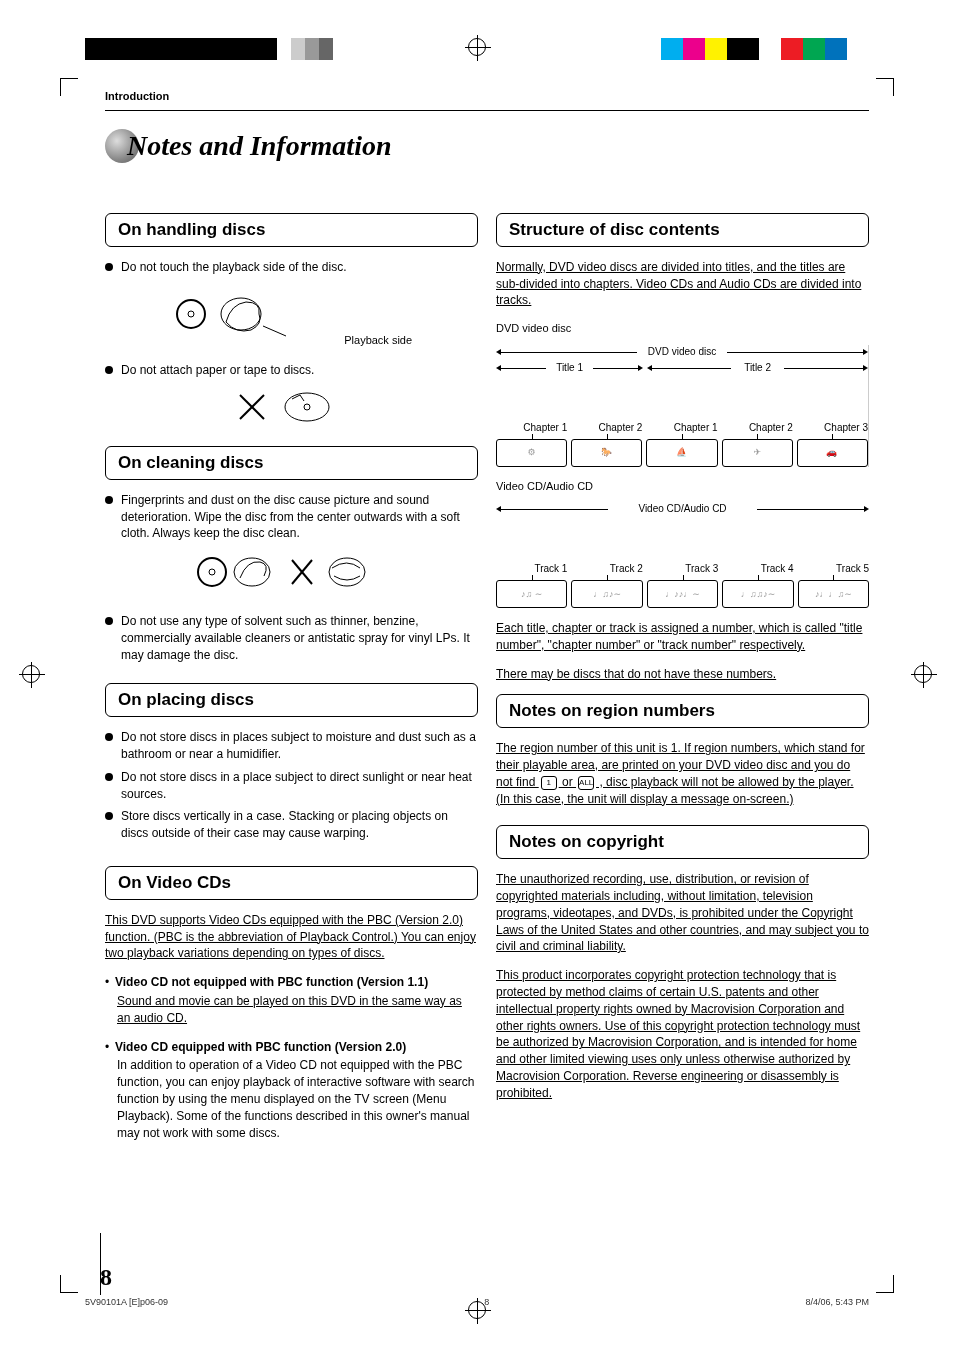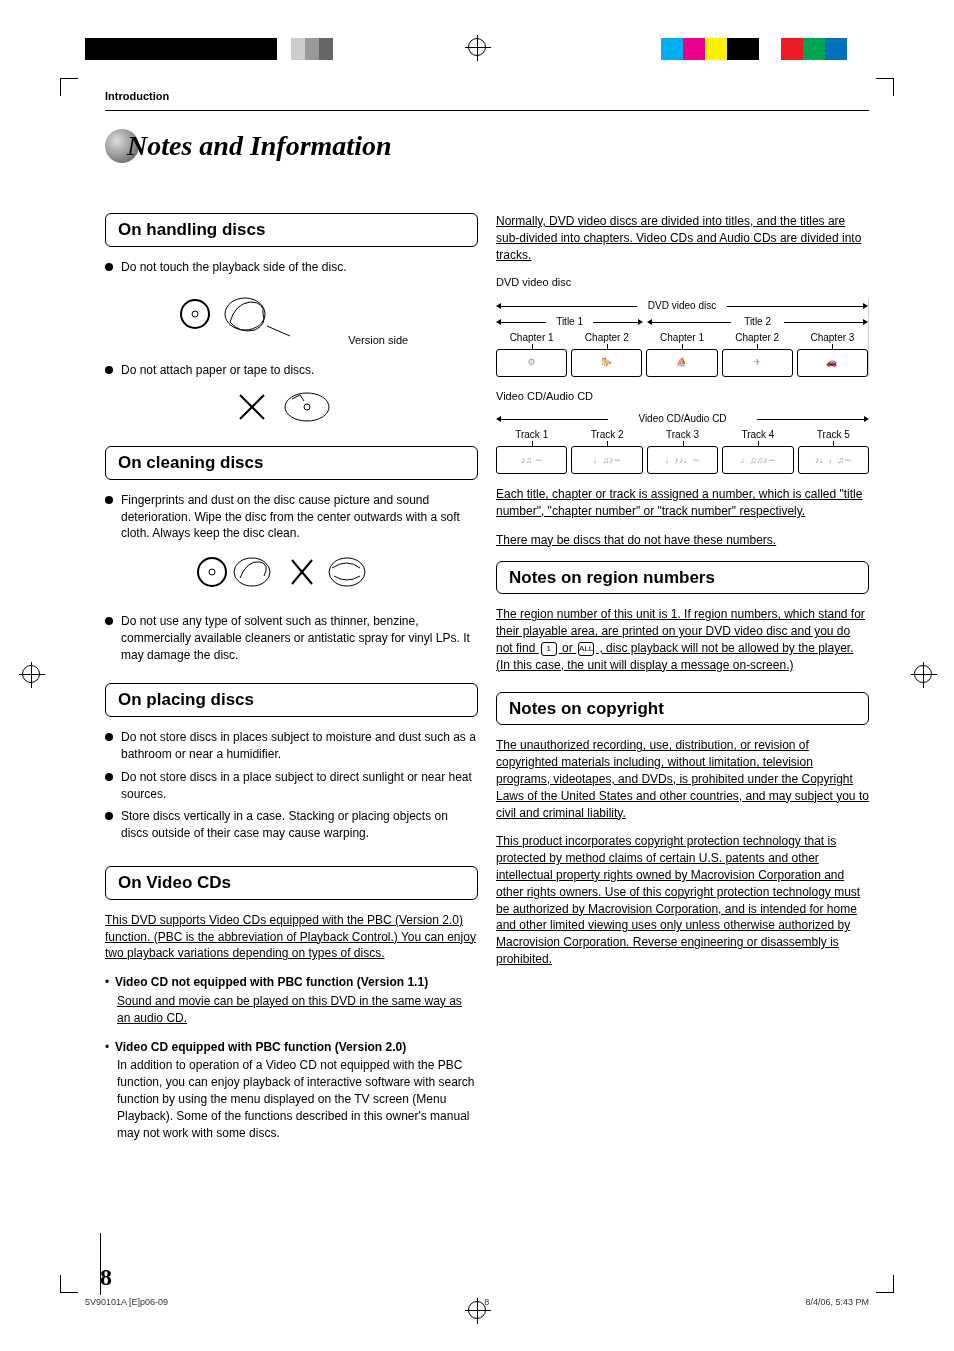--- a/index.html
+++ b/index.html
@@ -34,21 +34,21 @@
   .illus { text-align: center; margin: 8px 0 14px; }
   .illus svg { display: inline-block; }
   .illus-label { font-size: 11px; }
   .li-dot { display: flex; margin-bottom: 2px; }
   .li-dot .dott { width: 10px; flex-shrink: 0; }
   .diagram { margin: 8px 0 12px; font-size: 10px; }
   .d-cap { text-align: center; position: relative; height: 14px; margin-bottom: 2px; }
   .d-cap .lineL, .d-cap .lineR { position: absolute; top: 50%; border-top: 1px solid #000; }
   .d-cap .arrL, .d-cap .arrR { position: absolute; top: 50%; width: 0; height: 0; border-top: 3px solid transparent; border-bottom: 3px solid transparent; transform: translateY(-50%); }
   .d-row { display: flex; gap: 4px; }
-  .d-cell { flex: 1; text-align: center; }
+  .d-cell { flex: 1; text-align: right; margin-top: 44px; }
   .d-thumb { height: 28px; border: 1px solid #000; border-radius: 3px; display: flex; align-items: center; justify-content: center; font-size: 9px; color: #999; margin-top: 4px; position: relative; }
   .d-thumb::before { content: ""; position: absolute; top: -6px; left: 50%; width: 1px; height: 6px; background: #000; }
   .small-icon { display: inline-block; width: 16px; height: 14px; border: 1px solid #000; border-radius: 3px; font-size: 8px; line-height: 12px; text-align: center; vertical-align: middle; margin: 0 2px; }
   .pg-num { position: absolute; left: 100px; bottom: 60px; font-size: 24px; font-weight: bold; font-family: "Times New Roman", serif; }
   .pg-num-tick { position: absolute; left: 100px; bottom: 56px; width: 1px; height: 62px; background: #000; }
   .footer-line { position: absolute; bottom: 44px; left: 85px; right: 85px; display: flex; justify-content: space-between; font-size: 9px; color: #333; }
   .bottom-cross { position: absolute; bottom: 28px; left: 50%; transform: translateX(-50%); }
   .corner { position: absolute; width: 18px; height: 18px; }
   .corner.tl { top: 78px; left: 60px; border-top: 1px solid #000; border-left: 1px solid #000; }
   .corner.tr { top: 78px; right: 60px; border-top: 1px solid #000; border-right: 1px solid #000; }
@@ -110,21 +110,21 @@
           <div>Do not touch the playback side of the disc.</div>
         </div>
       <div class="illus">
         <svg width="170" height="60" viewBox="0 0 170 60">
           <circle cx="20" cy="30" r="14" fill="none" stroke="#000" stroke-width="2"></circle>
           <circle cx="20" cy="30" r="3" fill="none" stroke="#000"></circle>
           <ellipse cx="70" cy="30" rx="20" ry="16" fill="none" stroke="#000"></ellipse>
           <path d="M55 38 Q60 20 75 18 Q90 18 88 30 Q92 40 80 46 Q65 50 55 38" fill="none" stroke="#000"></path>
           <line x1="92" y1="42" x2="115" y2="52" stroke="#000"></line>
         </svg>
-        <span class="illus-label">Version side</span>
+        <span class="illus-label">Playback side</span>
       </div>
       <div class="bullet-row">
           <div class="bullet-dot"></div>
           <div>Do not attach paper or tape to discs.</div>
         </div>
       <div class="illus">
         <svg width="120" height="40" viewBox="0 0 120 40">
           <line x1="8" y1="8" x2="32" y2="32" stroke="#000" stroke-width="2"></line>
           <line x1="32" y1="8" x2="8" y2="32" stroke="#000" stroke-width="2"></line>
           <ellipse cx="75" cy="20" rx="22" ry="14" fill="none" stroke="#000"></ellipse>
@@ -179,20 +179,21 @@
         </div>
       <div class="indent para">Sound and movie can be played on this DVD in the same way as an audio CD.</div>
       <div class="li-dot">
           <div class="dott">•</div>
           <div class="sub-bold">Video CD equipped with PBC function (Version 2.0)</div>
         </div>
       <div class="indent">In addition to operation of a Video CD not equipped with the PBC function, you can enjoy playback of interactive software with search function by using the menu displayed on the TV screen (Menu Playback). Some of the functions described in this owner's manual may not work with some discs.</div>
     </div>
 
     <div class="col">
+      <div class="hbox">Structure of disc contents</div>
       <div class="para">Normally, DVD video discs are divided into titles, and the titles are sub-divided into chapters. Video CDs and Audio CDs are divided into tracks.</div>
 
       <div style="font-size:11px; margin-bottom:4px;">DVD video disc</div>
       <div class="diagram" style="border-right:1px solid #ccc;">
         <div class="d-cap"><span class="arrL" style="left:0;border-right:5px solid #000;"></span><span class="lineL" style="left:5px;right:62%;"></span><span>DVD video disc</span><span class="lineR" style="left:62%;right:5px;"></span><span class="arrR" style="right:0;border-left:5px solid #000;"></span></div>
         <div style="display:flex; gap:4px;">
           <div style="flex:2;">
               <div class="d-cap"><span class="arrL" style="left:0;border-right:5px solid #000;"></span><span class="lineL" style="left:5px;right:66%;"></span><span>Title 1</span><span class="lineR" style="left:66%;right:5px;"></span><span class="arrR" style="right:0;border-left:5px solid #000;"></span></div>
             </div>
           <div style="flex:3;">

